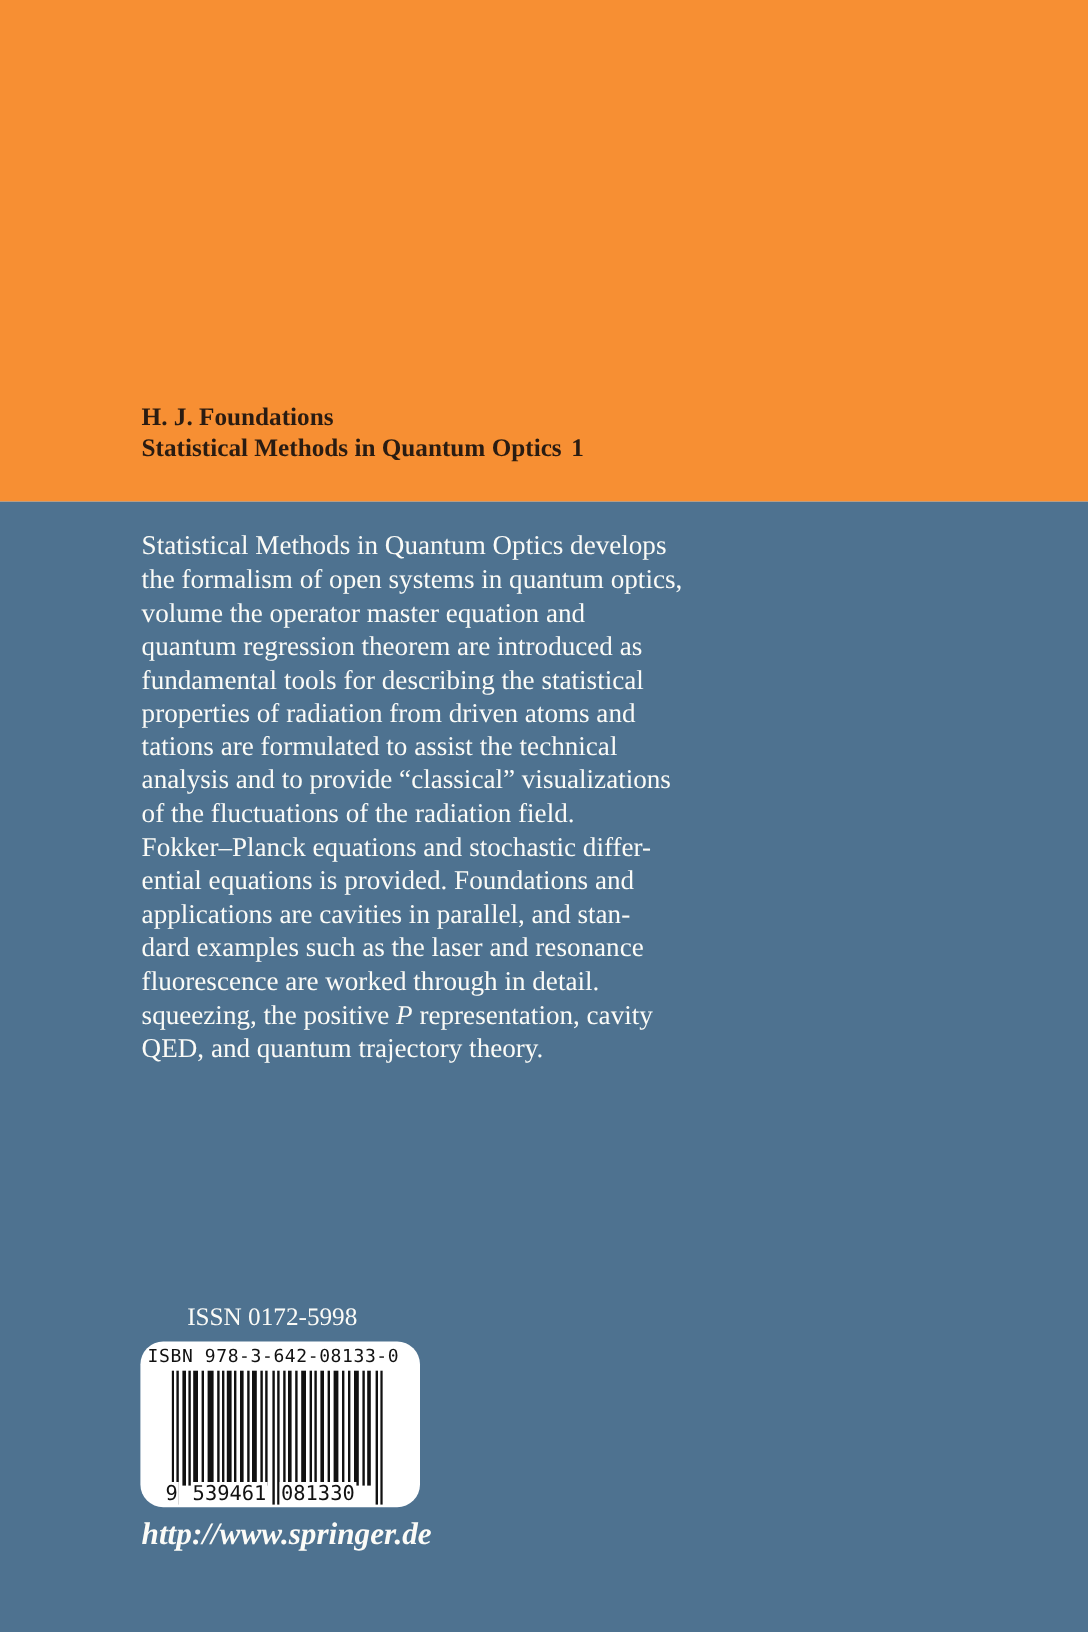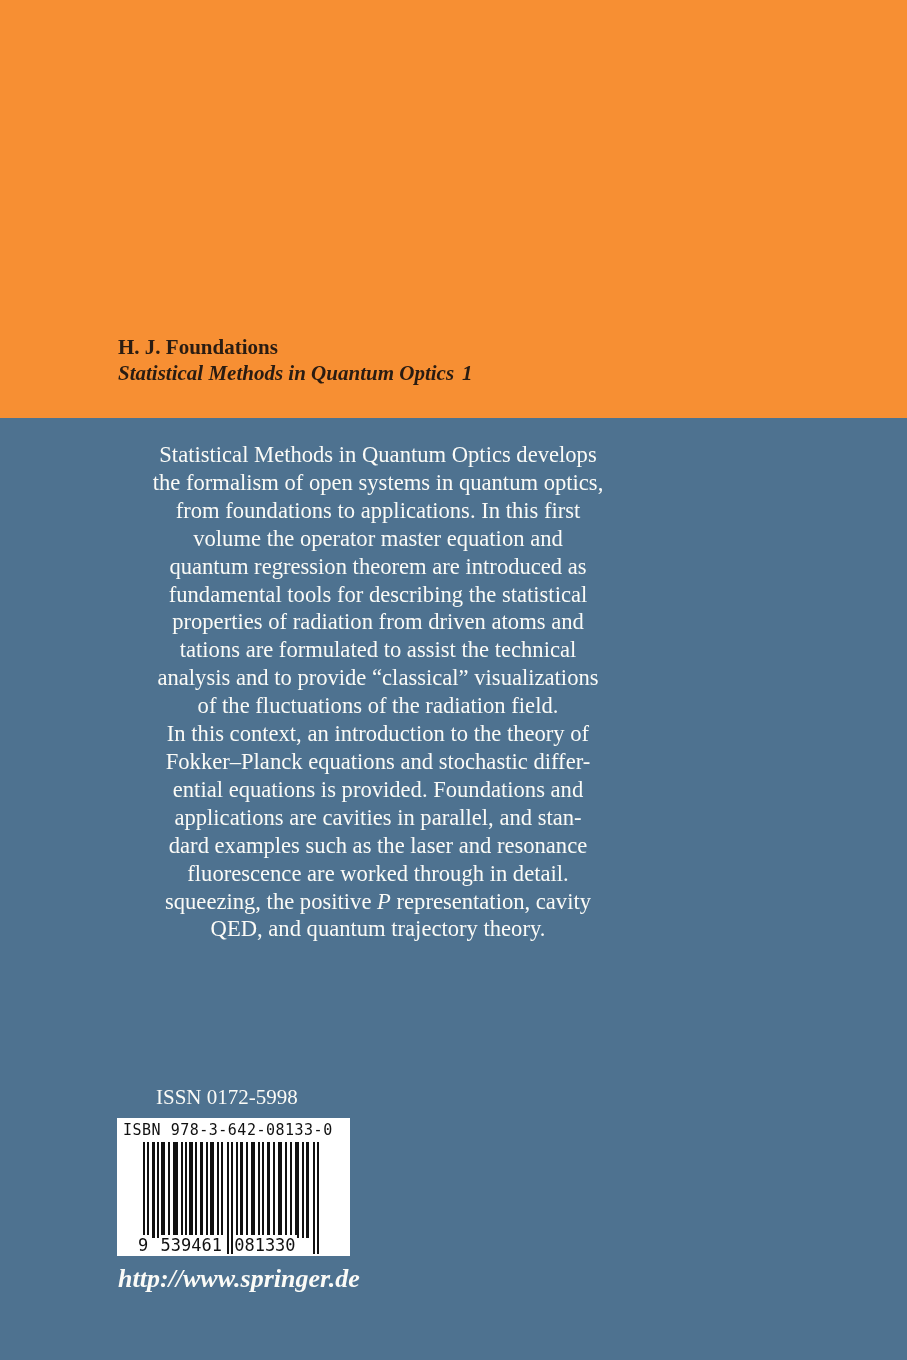--- a/index.html
+++ b/index.html
@@ -16,38 +16,39 @@
       background: #4e7290;
     }
     .author {
       position: absolute; left: 118px; top: 334px;
       font-family: "Liberation Serif", serif; font-weight: bold;
       font-size: 21px; color: #2a1c12; line-height: 26px; white-space: nowrap;
     }
     .title {
       position: absolute; left: 118px; top: 360px;
       font-family: "Liberation Serif", serif; font-weight: bold;
-      font-size: 21px; color: #2a1c12; line-height: 26px; white-space: nowrap; font-style: italic;
+      font-size: 21px; color: #2a1c12; line-height: 26px; white-space: nowrap;
     }
     .title .vol { margin-left: 8px; }
     .blurb {
       position: absolute; left: 118px; top: 441px; width: 520px;
       font-family: "Liberation Serif", serif; font-size: 22.6px;
       line-height: 27.9px; color: #fbfbf7;
     }
-    .blurb .line { display: block; white-space: nowrap; text-align: center; }
+    .blurb .line { display: block; white-space: nowrap; }
     .blurb i { font-style: italic; }
     .issn {
       position: absolute; left: 118px; top: 1085px;
       font-family: "Liberation Serif", serif; font-size: 21px;
       color: #fbfbf7; white-space: nowrap; margin-left: 38px;
     }
     .barcode-box {
       position: absolute; left: 117px; top: 1118px; width: 233px; height: 138px;
       background: #ffffff;
+      border-radius: 19px;
     }
     .isbn-text {
       position: absolute; left: 6px; top: 3px;
       font-family: "DejaVu Sans Mono", "Liberation Mono", monospace;
       font-size: 15px; letter-spacing: 0.5px; color: #111; white-space: nowrap;
     }
     .bars {
       position: absolute; left: 26px; top: 24px; width: 176px; height: 112px;
     }
     .barcode-digits {
@@ -67,29 +68,27 @@
 
 <div class="top-band"></div>
 <div class="bottom-band"></div>
 
 <div class="author">H. J. Foundations</div>
 <div class="title"><span>Statistical Methods in Quantum Optics</span><span class="vol">1</span></div>
 
 <div class="blurb">
   <span class="line">Statistical Methods in Quantum Optics develops</span>
   <span class="line">the formalism of open systems in quantum optics,</span>
-  <span class="line">from foundations to applications. In this first</span>
   <span class="line">volume the operator master equation and</span>
   <span class="line">quantum regression theorem are introduced as</span>
   <span class="line">fundamental tools for describing the statistical</span>
   <span class="line">properties of radiation from driven atoms and</span>
   <span class="line">tations are formulated to assist the technical</span>
   <span class="line">analysis and to provide “classical” visualizations</span>
   <span class="line">of the fluctuations of the radiation field.</span>
-  <span class="line">In this context, an introduction to the theory of</span>
   <span class="line">Fokker–Planck equations and stochastic differ-</span>
   <span class="line">ential equations is provided. Foundations and</span>
   <span class="line">applications are cavities in parallel, and stan-</span>
   <span class="line">dard examples such as the laser and resonance</span>
   <span class="line">fluorescence are worked through in detail.</span>
   <span class="line"><span>squeezing, the positive </span><i>P</i><span> representation, cavity</span></span>
   <span class="line">QED, and quantum trajectory theory.</span>
 </div>
 
 <div class="issn">ISSN 0172-5998</div>

